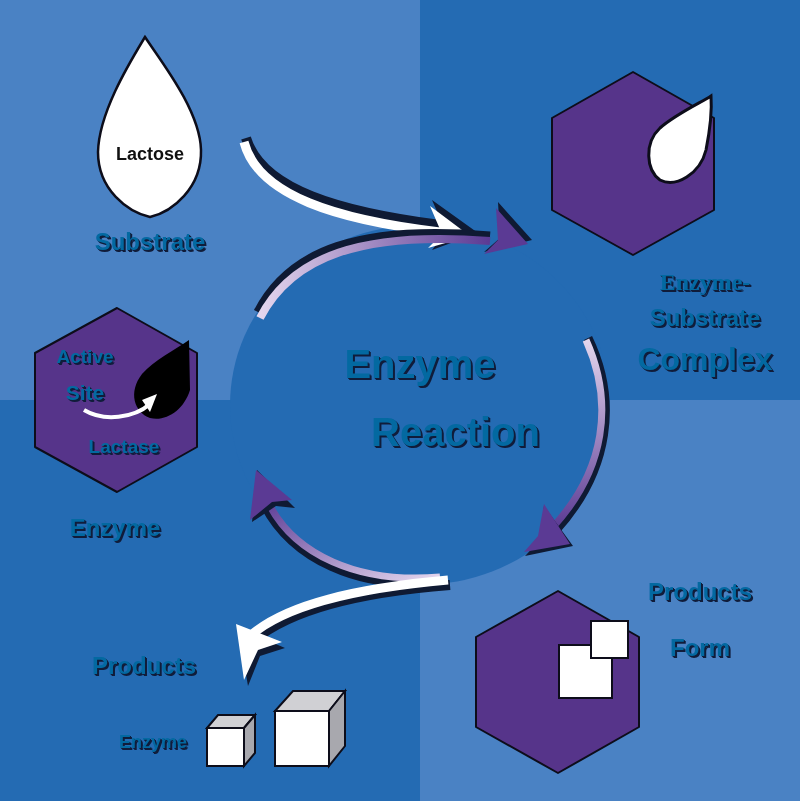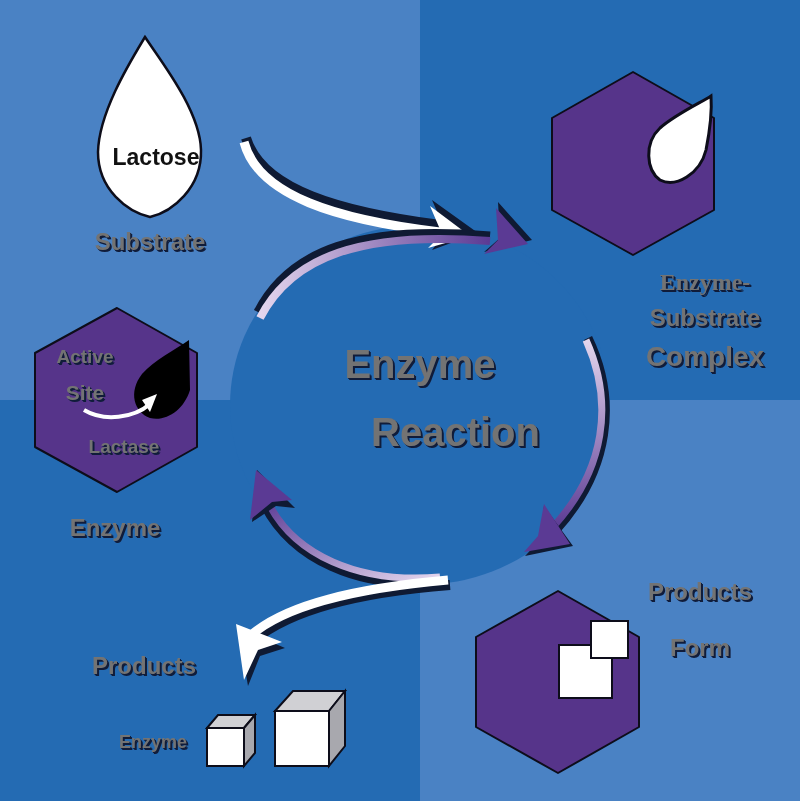--- a/index.html
+++ b/index.html
@@ -1,18 +1,18 @@
 <!DOCTYPE html>
 <html><head>
 <meta charset="utf-8">
 <style>
   html, body { margin: 0; padding: 0; }
   body { width: 800px; height: 801px; overflow: hidden; position: relative; font-family: "Liberation Sans", sans-serif; }
   #stage { position: absolute; left: 0; top: 0; width: 800px; height: 801px; }
-  .lbl { position: absolute; color: #737373; font-weight: bold; text-align: center; line-height: 1.2;
+  .lbl { position: absolute; color: #0369a1; font-weight: bold; text-align: center; line-height: 1.2;
          text-shadow: 2px 2px 0 #101c3a, 1px 1px 0 #101c3a; white-space: nowrap; }
   .dark { color: #111; text-shadow: none; }
 </style>
 </head>
 <body>
 
 <svg id="stage" viewBox="0 0 800 801" xmlns="http://www.w3.org/2000/svg">
   <defs>
     <linearGradient id="purpleGrad" x1="0" y1="0" x2="1" y2="0">
       <stop offset="0" stop-color="#e4d6ee"></stop>
@@ -95,26 +95,26 @@
     <polygon points="244,728 255,715 255,753 244,766" fill="#a8a8ae" stroke="#0d0d1a" stroke-width="2"></polygon>
     <rect x="207" y="728" width="37" height="38" fill="#ffffff" stroke="#0d0d1a" stroke-width="2"></rect>
   </g>
   <g>
     <polygon points="275,711 293,691 345,691 329,711" fill="#d0d0d4" stroke="#0d0d1a" stroke-width="2"></polygon>
     <polygon points="329,711 345,691 345,746 329,766" fill="#a8a8ae" stroke="#0d0d1a" stroke-width="2"></polygon>
     <rect x="275" y="711" width="54" height="55" fill="#ffffff" stroke="#0d0d1a" stroke-width="2"></rect>
   </g>
 </svg>
 
-<div class="lbl dark" style="left:100px; top:144px; width:100px; font-size:23px;margin-left:6px;">Lactose</div>
+<div class="lbl dark" style="left:100px; top:144px; width:100px; font-size:18px;">Lactose</div>
 <div class="lbl" style="left:80px; top:228px; width:140px; font-size:24px;">Substrate</div>
 
 <div class="lbl" style="left:620px; top:268px; width:170px; font-size:24px;font-family:Liberation Serif, serif;">Enzyme-</div>
 <div class="lbl" style="left:620px; top:304px; width:170px; font-size:24px;">Substrate</div>
-<div class="lbl" style="left:620px; top:340px; width:170px; font-size:28px;">Complex</div>
+<div class="lbl" style="left:620px; top:340px; width:170px; font-size:32px;">Complex</div>
 
 <div class="lbl" style="left:300px; top:340px; width:240px; font-size:40px;">Enzyme</div>
 <div class="lbl" style="left:300px; top:408px; width:240px; font-size:40px;text-align:right;">Reaction</div>
 
 <div class="lbl" style="left:40px; top:346px; width:90px; font-size:19px;">Active</div>
 <div class="lbl" style="left:40px; top:380px; width:90px; font-size:21px;">Site</div>
 <div class="lbl" style="left:69px; top:436px; width:110px; font-size:19px;">Lactase</div>
 <div class="lbl" style="left:50px; top:514px; width:130px; font-size:24px;">Enzyme</div>
 
 <div class="lbl" style="left:630px; top:578px; width:140px; font-size:24px;">Products</div>

